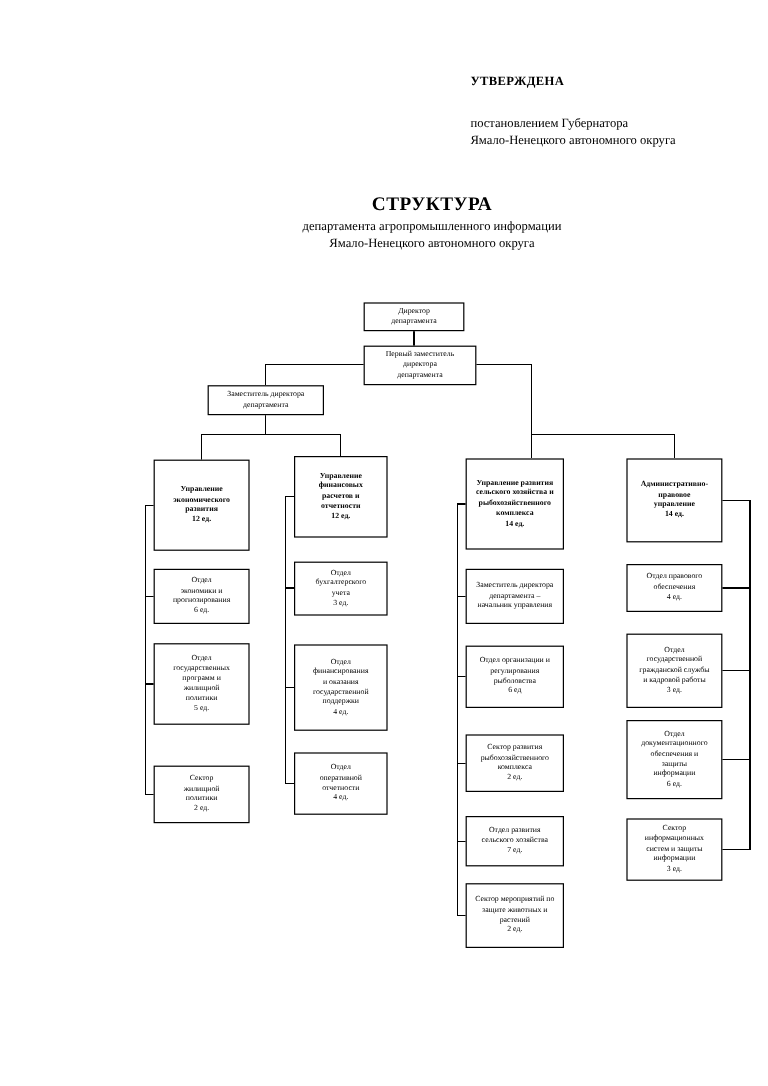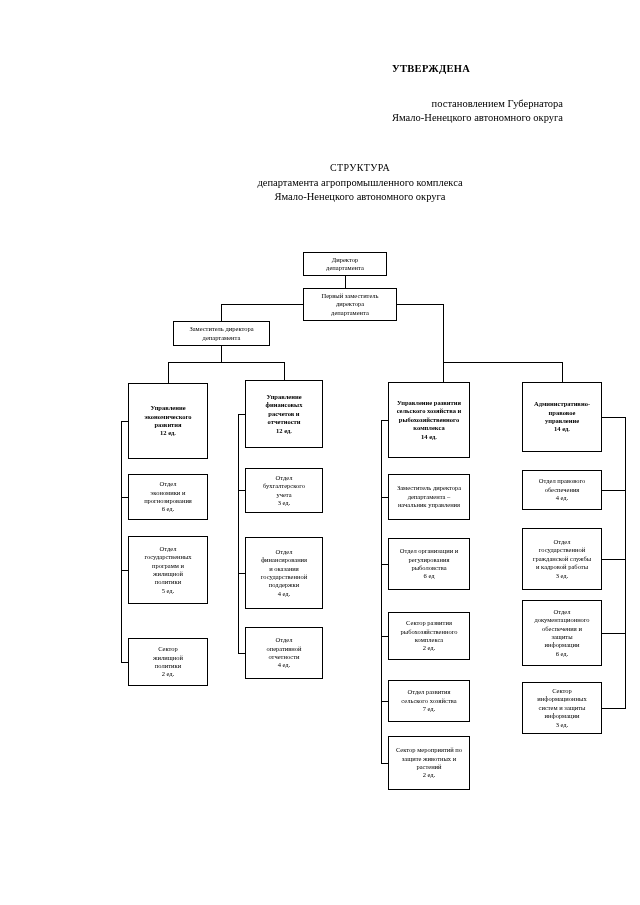--- a/index.html
+++ b/index.html
@@ -5,25 +5,25 @@
   * { margin:0; padding:0; box-sizing:border-box; }
   html,body { background:#fff; }
   body {
     width:640px; height:905px; position:relative;
     font-family:"Liberation Serif", serif; color:#000;
   }
   .page { position:absolute; left:0; top:0; width:640px; height:905px; background:#fff; overflow:hidden; }
 
   .approval { position:absolute; left:372px; top:62px; font-size:10.5px; line-height:14px;margin-left:20px; }
   .approval-stamp { font-weight:bold; margin-bottom:21px; letter-spacing:0.3px; }
-  .approval-line { font-size:10.5px;text-align:right; }
+  .approval-line { font-size:10.5px; }
   .approval-line.bold { font-weight:bold; }
 
   .heading { position:absolute; left:80px; top:162px; width:560px; text-align:center; }
-  .heading-title { font-weight:normal; font-size:10px; letter-spacing:0.4px; margin-bottom:3px; }
+  .heading-title { font-weight:bold; font-size:16px; letter-spacing:0.4px; margin-bottom:3px; }
   .heading-sub { font-size:10.5px; line-height:13.5px; }
 
   svg.connectors { position:absolute; left:0; top:0; width:640px; height:905px; }
 
   .box {
     position:absolute; border:1px solid #000; background:#fff;
     display:flex; flex-direction:column; align-items:center; justify-content:center;
     text-align:center; font-size:6.5px; line-height:1.3; padding:1px 2px;
     white-space:pre-line;
   }
@@ -36,21 +36,21 @@
 <div class="page">
 
   <div class="approval">
     <div class="approval-stamp">УТВЕРЖДЕНА</div>
     <div class="approval-line">постановлением Губернатора</div>
     <div class="approval-line">Ямало-Ненецкого автономного округа</div>
   </div>
 
   <div class="heading">
     <div class="heading-title">СТРУКТУРА</div>
-    <div class="heading-sub">департамента агропромышленного комплекса</div>
+    <div class="heading-sub">департамента агропромышленного информации</div>
     <div class="heading-sub">Ямало-Ненецкого автономного округа</div>
   </div>
 
   <svg class="connectors" viewBox="0 0 640 905" xmlns="http://www.w3.org/2000/svg" shape-rendering="crispEdges" stroke="#000" stroke-width="1" fill="none">
 
     <path d="M345,276 V288"></path>
 
     <path d="M303,304 H221 V321"></path>
 
     <path d="M397,304 H443 V382"></path>

